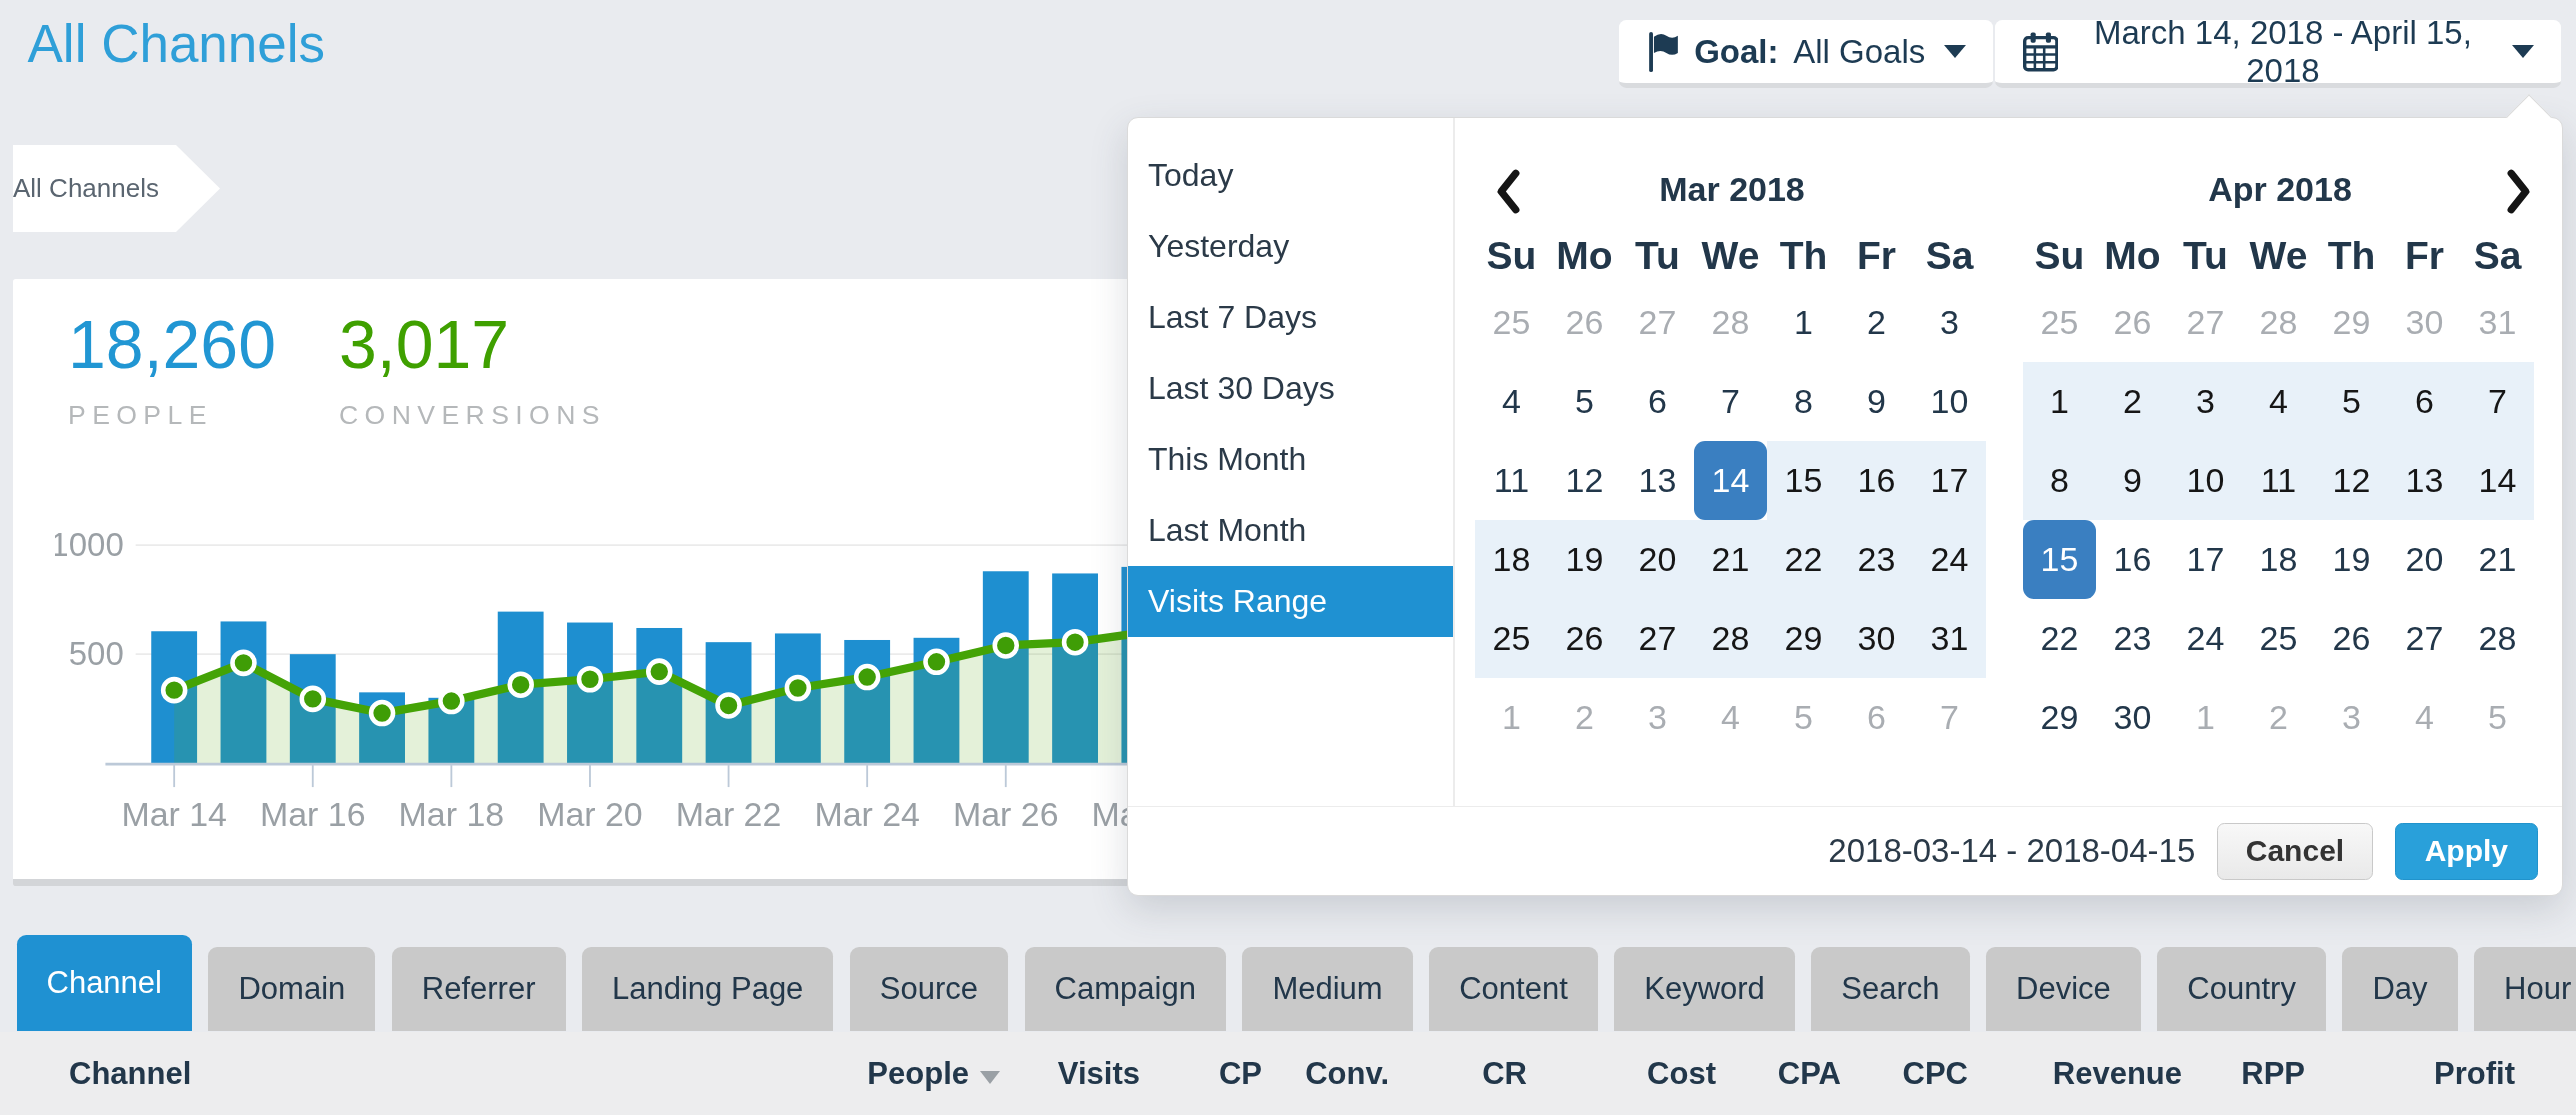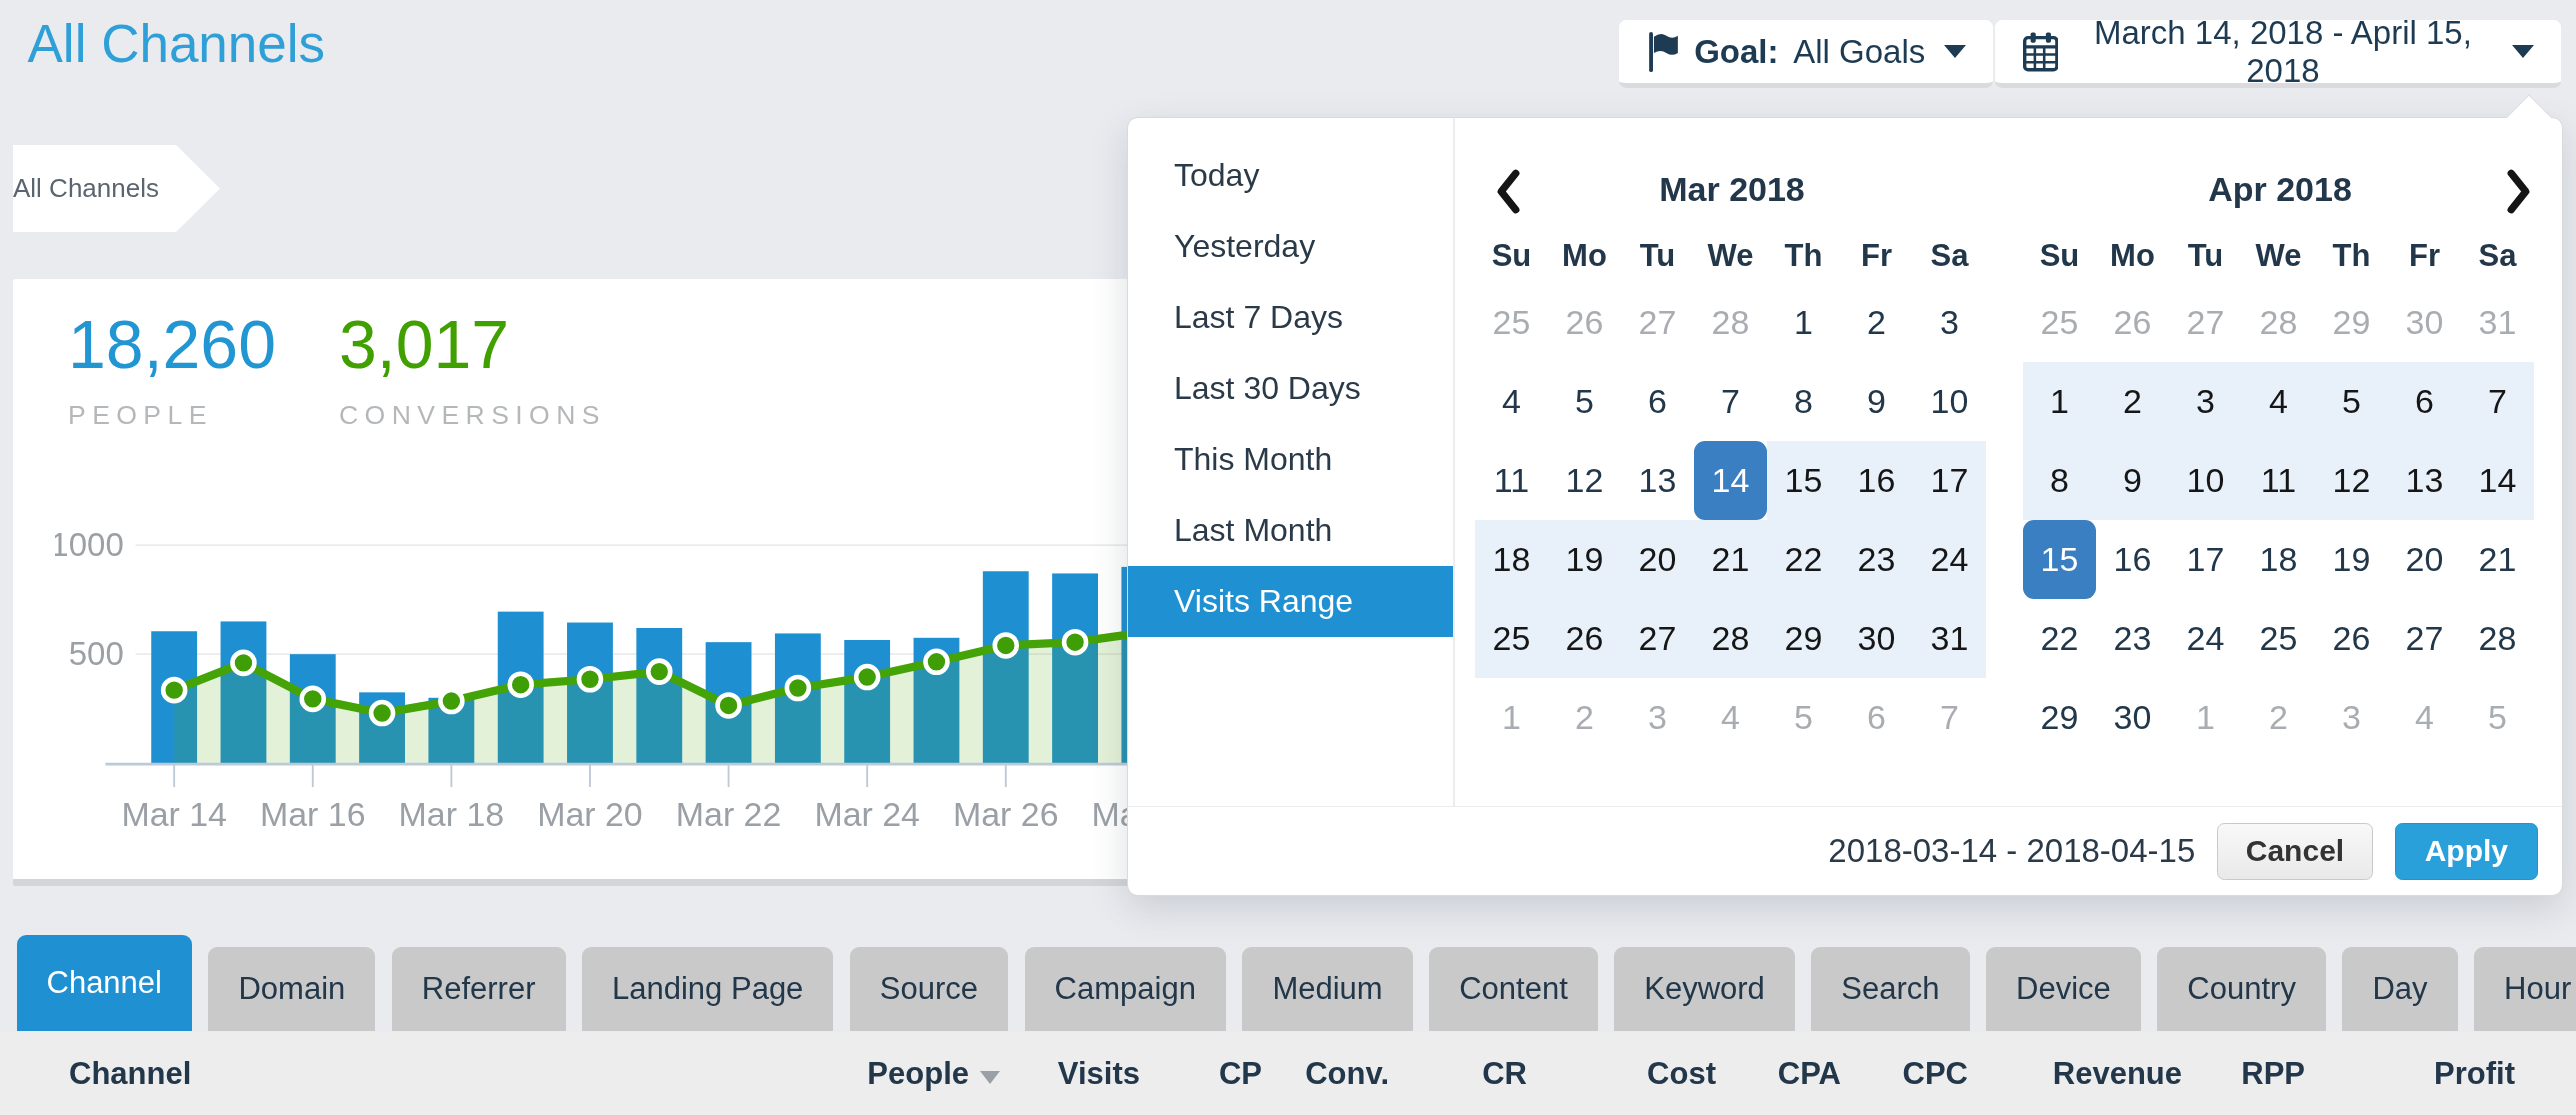--- a/index.html
+++ b/index.html
@@ -35,33 +35,33 @@
   .stat-label{margin-top:16.5px;font-size:26.6px;letter-spacing:6.4px;color:#b5b8ba;}
   #chart{position:absolute;left:42px;top:244px;}
 
   
   .popup{position:absolute;left:1127px;top:117px;width:1436px;height:779px;background:#fff;
        border:1.8px solid #dadada;border-radius:11px;box-shadow:0 13px 37px rgba(60,70,90,.18);
        z-index:5;box-sizing:border-box;}
   .popup-caret{position:absolute;left:1385px;top:-17.4px;width:31px;height:31px;background:#fff;
        transform:rotate(45deg);border-left:1.8px solid #dadada;border-top:1.8px solid #dadada;}
   .presets{position:absolute;left:0;top:22px;width:325px;margin:0;padding:0;list-style:none;}
-  .presets li{height:71px;line-height:71px;padding-left:46px;font-size:32px;color:#2b3a48;cursor:pointer;}
+  .presets li{height:71px;line-height:71px;padding-left:20px;font-size:32px;color:#2b3a48;cursor:pointer;}
   .presets li.selected{background:#1f91d2;color:#fff;}
   .v-divider{position:absolute;left:325px;top:0;height:688px;width:1.8px;background:#ececec;}
   .cal{position:absolute;top:37px;width:514px;}
   .cal-0{left:347px;} .cal-1{left:895px;}
   .cal-header{position:relative;height:73px;}
   .cal-title{position:absolute;left:0;width:100%;text-align:center;line-height:68px;
        font-size:34px;font-weight:bold;color:#22374a;}
   .chev{position:absolute;top:11px;width:37px;height:51px;cursor:pointer;}
   .chev-prev{left:14.7px;} .chev-next{right:0px;}
   .dow-row,.week-row{display:flex;}
   .dow{width:73px;height:55px;line-height:55px;text-align:center;font-weight:bold;
-       font-size:31px;color:#22374a;}
+       font-size:39px;color:#22374a;}
   .day{width:73px;height:79px;line-height:79px;text-align:center;font-size:34px;
        color:#22374a;cursor:pointer;}
   .day.out{color:#a9adb2;}
   .day.range{background:#e8f1f9;color:#161616;}
   .day.selected{background:#3a7fc1;color:#fff;border-radius:11px;}
   .popup-footer{position:absolute;left:0;top:688px;width:100%;height:89px;border-top:1.8px solid #ececec;
        display:flex;align-items:center;justify-content:flex-end;gap:22px;padding-right:24px;
        box-sizing:border-box;}
   .range-text{font-size:33px;color:#2b3a48;}
   .btn-cancel{height:57px;padding:0 27.5px;font-size:30px;font-weight:bold;color:#333;

